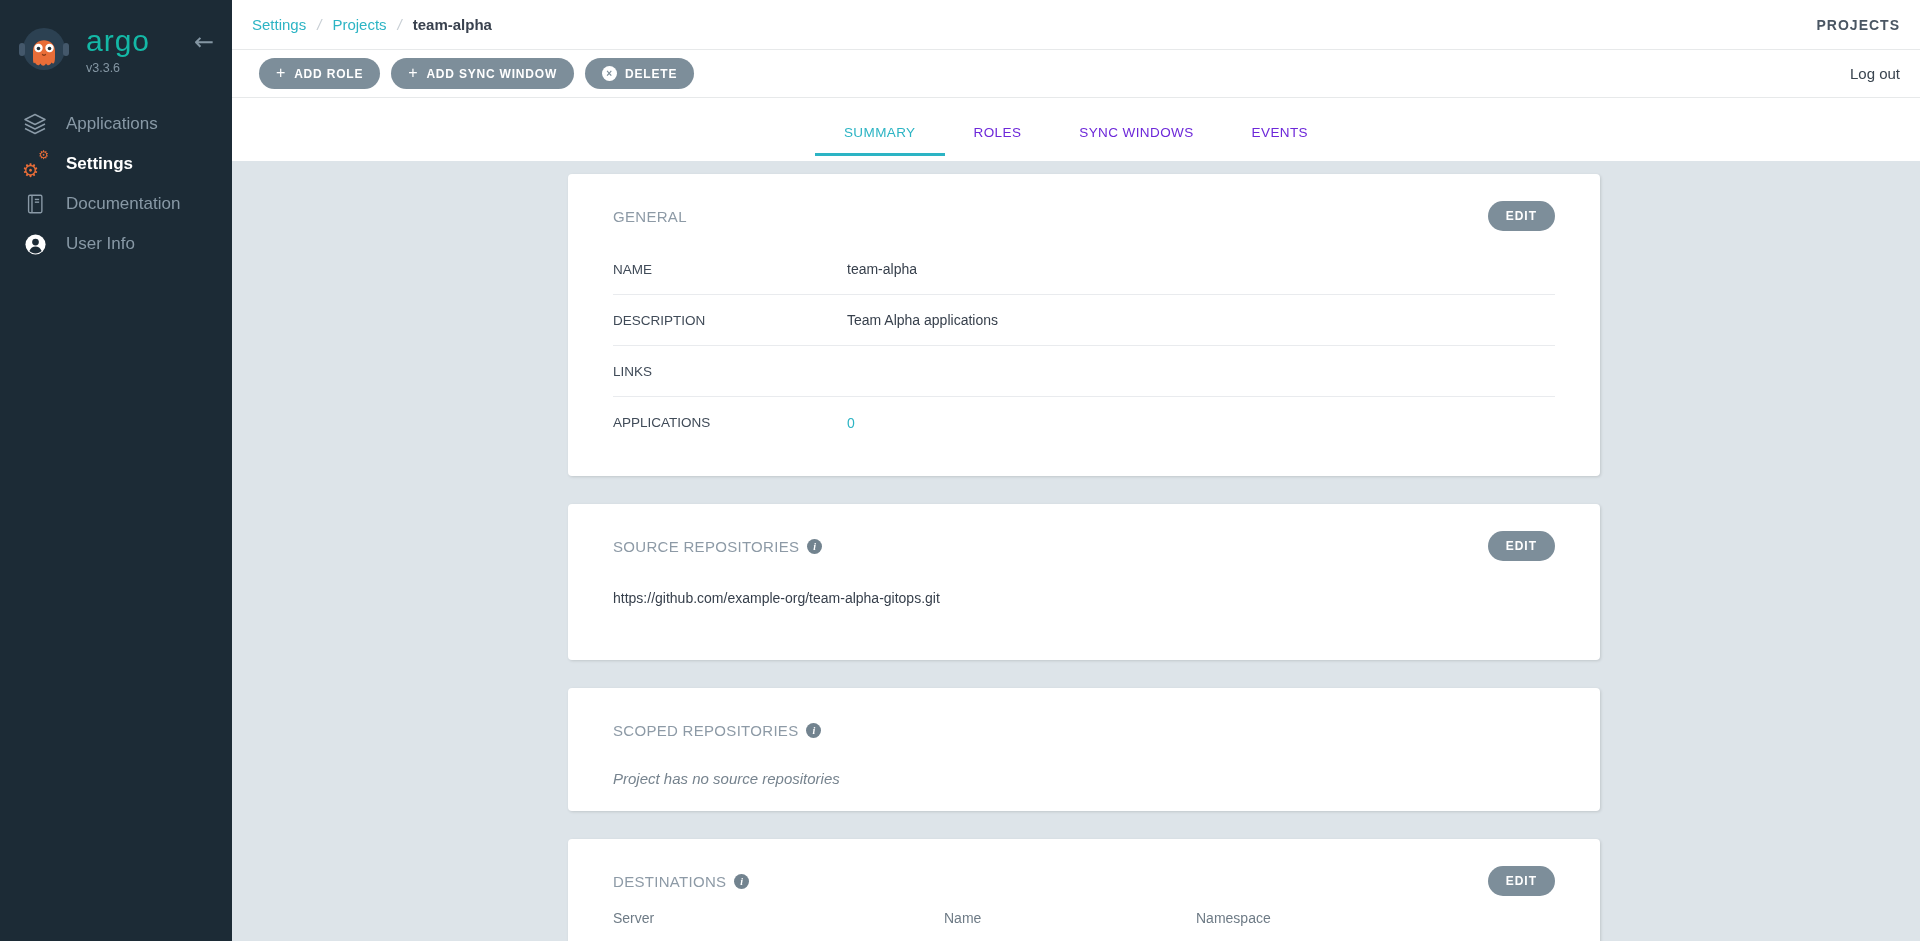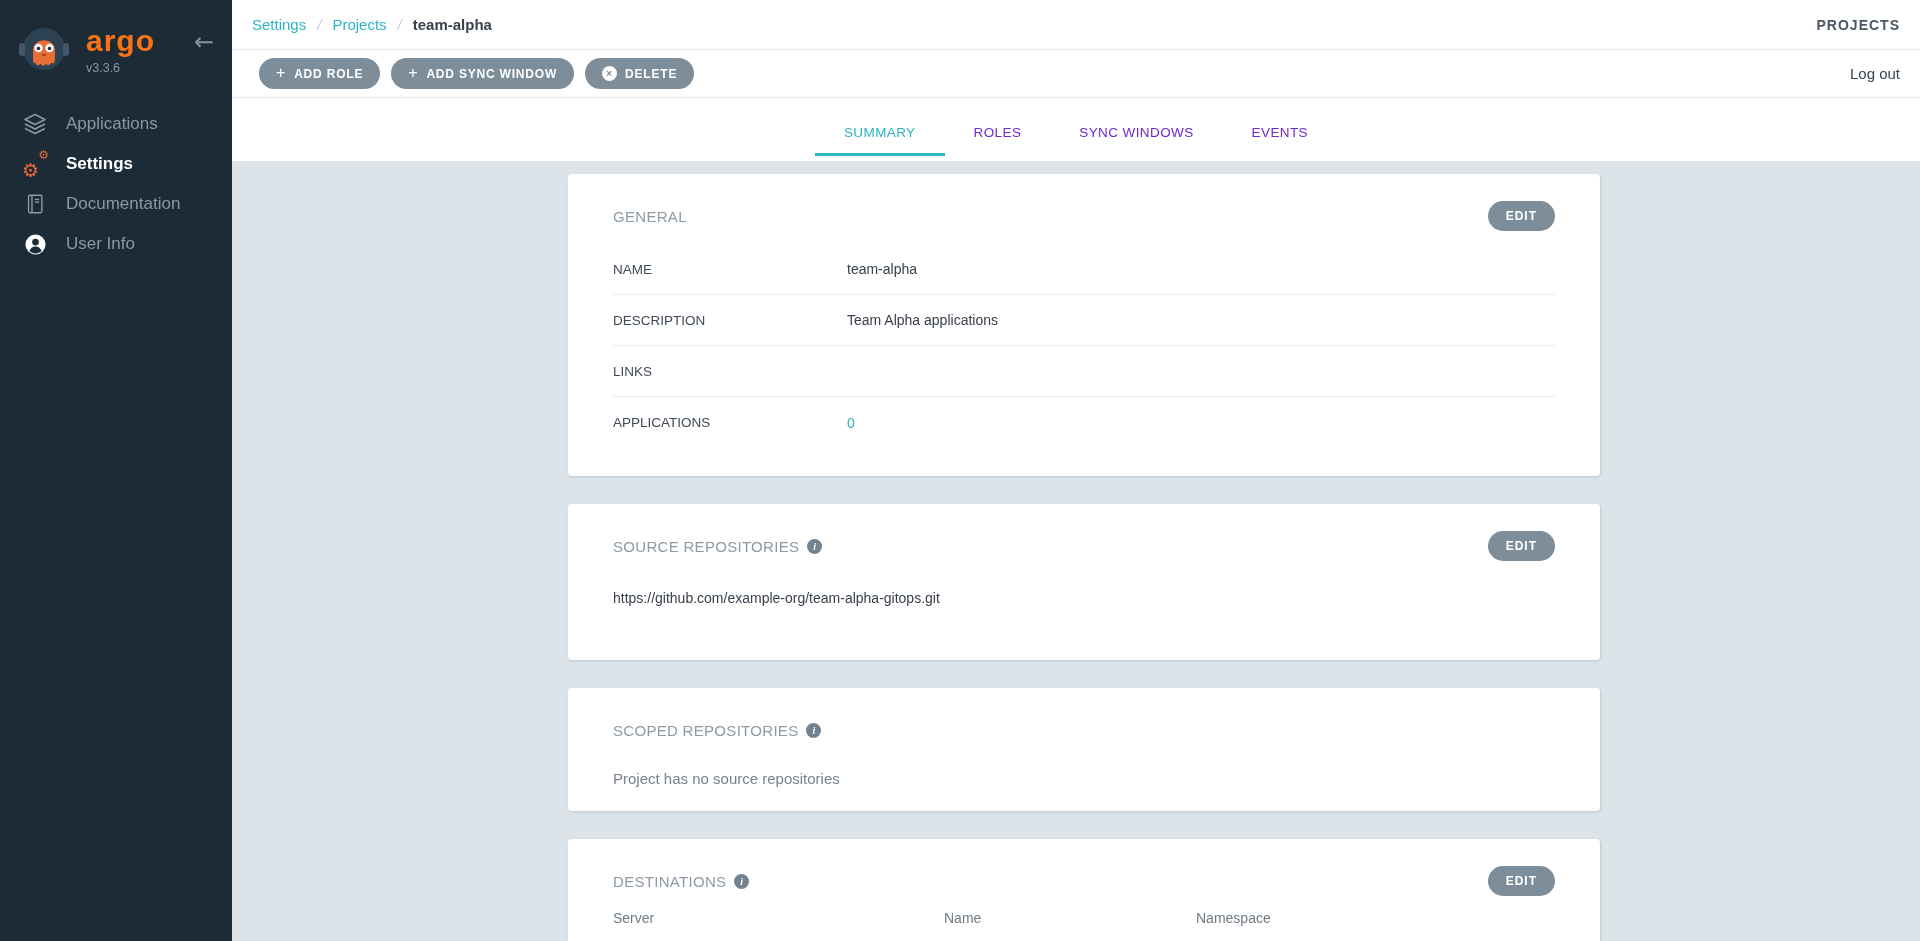--- a/index.html
+++ b/index.html
@@ -13,21 +13,21 @@
   
   .sidebar {
     width: 232px; flex-shrink: 0; height: 941px;
     background: #1c2b36;
     color: #8899a6;
     position: relative;
   }
   .logo-block { position: relative; padding: 22px 16px 0 16px; display: flex; align-items: flex-start; }
   .logo-mark { flex-shrink: 0; }
   .logo-text { margin-left: 14px; padding-top: 4px; }
-  .wordmark { font-size: 30px; font-weight: 700; color: #f97316; letter-spacing: 1px; line-height: 30px; }
+  .wordmark { font-size: 30px; font-weight: 400; color: #14b8a6; letter-spacing: 1px; line-height: 30px; }
   .version { font-size: 12.5px; color: #8496a3; margin-top: 5px; }
   .collapse-arrow {
     position: absolute; right: 18px; top: 30px;
     font-size: 24px; color: #8496a3; cursor: pointer; line-height: 1;
     font-family: "DejaVu Sans", sans-serif;
   }
   .nav { margin-top: 22px; }
   .nav-item {
     height: 40px; display: flex; align-items: center;
     padding-left: 22px; cursor: pointer; gap: 18px;
@@ -108,21 +108,21 @@
   }
 
   .field-rows { margin-top: 10px; padding-bottom: 28px; }
   .field-row { display: flex; align-items: center; height: 51px; border-bottom: 1px solid #e9ebee; }
   .field-row:last-child { border-bottom: none; }
   .field-label { width: 234px; flex-shrink: 0; font-size: 13.5px; color: #404b58; }
   .field-value { font-size: 14px; color: #363f4b; }
   .teal-link { color: #2cb4c4; cursor: pointer; }
 
   .repo-line { margin-top: 26px; font-size: 14px; color: #363f4b; padding-bottom: 54px; }
-  .empty-line { margin-top: 22px; font-size: 15px; color: #76838e; padding-bottom: 24px; }
+  .empty-line { margin-top: 22px; font-size: 15px; color: #76838e; padding-bottom: 24px; font-style: italic; }
 
   .dest-card { height: 220px; }
   .dest-table { margin-top: 11px; display: grid; grid-template-columns: 331px 252px 1fr; font-size: 14px; color: #6e7b86; }
 </style>
 </head>
 <body>
 
 <div class="sidebar">
   <div class="logo-block">
     <div class="logo-mark">

